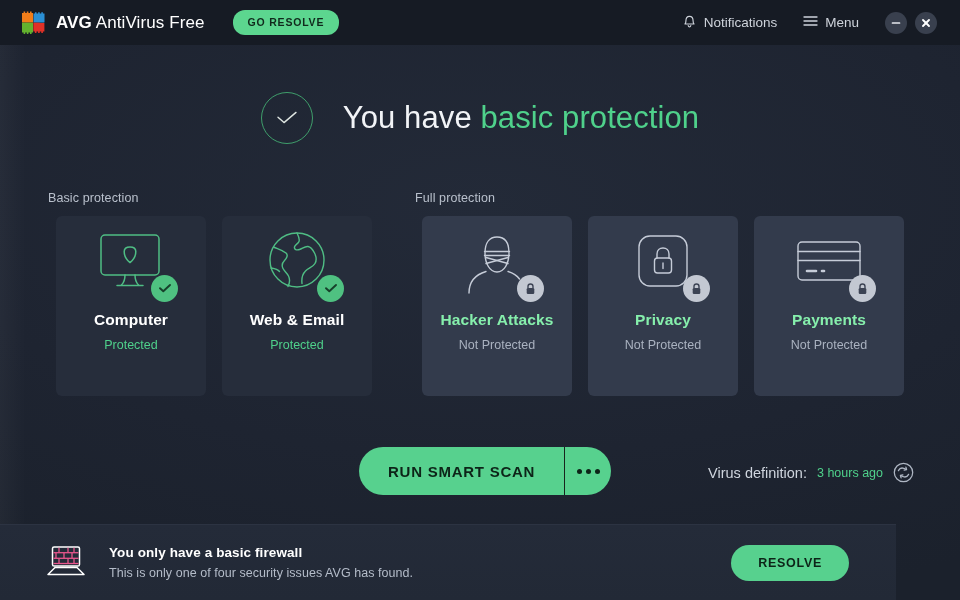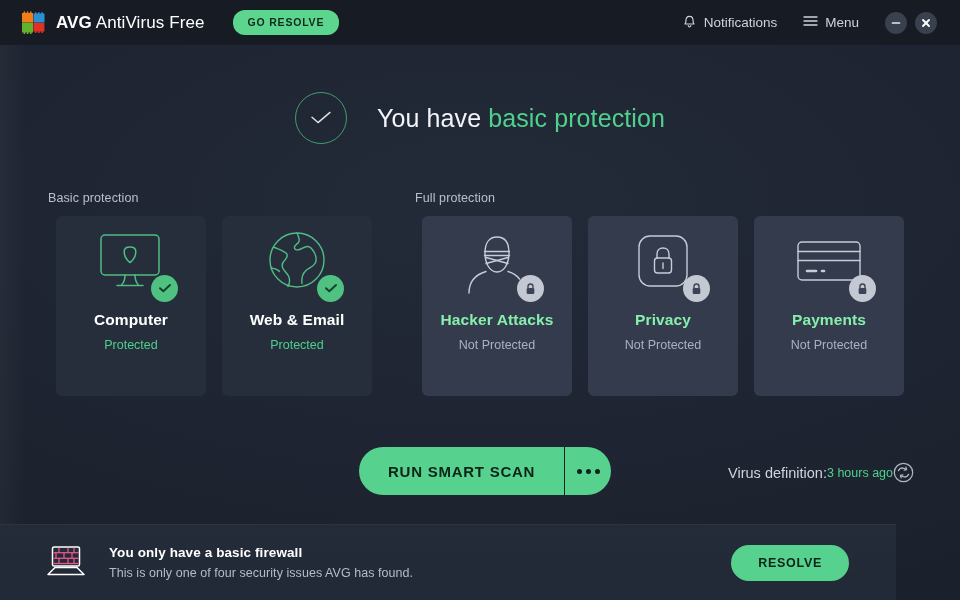--- a/index.html
+++ b/index.html
@@ -59,21 +59,21 @@
     position:absolute; top:92px; left:0; width:960px;
     display:flex; align-items:center; justify-content:center; gap:30px;
   }
   .status-ring {
     width:52px; height:52px; border-radius:50%;
     border:1.6px solid #3f9e6b;
     display:flex; align-items:center; justify-content:center;
     flex:none;
   }
   .headline-text {
-    font-size:25px; font-weight:normal; color:#f2f4f7; white-space:nowrap;
+    font-size:31px; font-weight:normal; color:#f2f4f7; white-space:nowrap;
     letter-spacing:.1px;
   }
   .headline-text .hl-accent { color:#4fd18b; }
 
   
   .sec-label {
     position:absolute; font-size:12.5px; color:#b9c0cc; letter-spacing:.1px;
   }
   .sec-basic { left:48px; top:191px; }
   .sec-full  { left:415px; top:191px; }
@@ -131,21 +131,21 @@
   }
   .scan-more {
     width:47px; border-left:1.5px solid #18241d;
     display:flex; align-items:center; justify-content:center; gap:4px;
     cursor:pointer;
   }
   .scan-more i { width:5px; height:5px; border-radius:50%; background:#0d2418; display:block; }
 
   .virusdef {
     position:absolute; right:46px; top:19px;
-    display:flex; align-items:center; white-space:nowrap;
+    display:flex; align-items:center; gap:10px; white-space:nowrap;
   }
   .virusdef .lbl { font-size:14.5px; color:#cfd5de; }
   .virusdef .val { font-size:12.5px; color:#4fd18b; }
   .refresh-btn { cursor:pointer; display:flex; width:21px; height:21px; }
 
   
   .bottombar {
     position:absolute; left:0; bottom:0; width:896px; height:76px;
     background:linear-gradient(180deg,#242b39 0%, #222936 100%);
     border-top:1px solid #2c3342;

